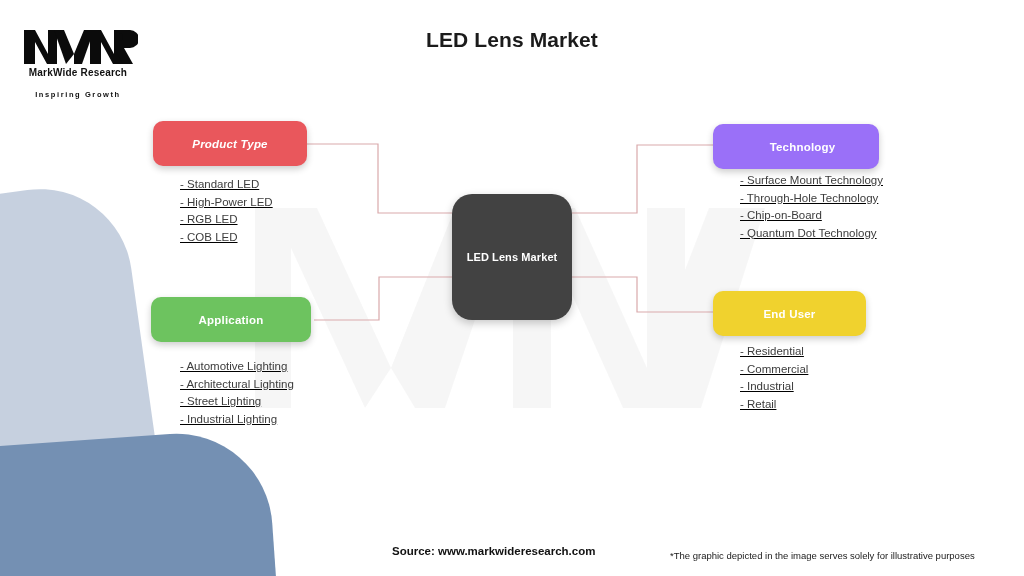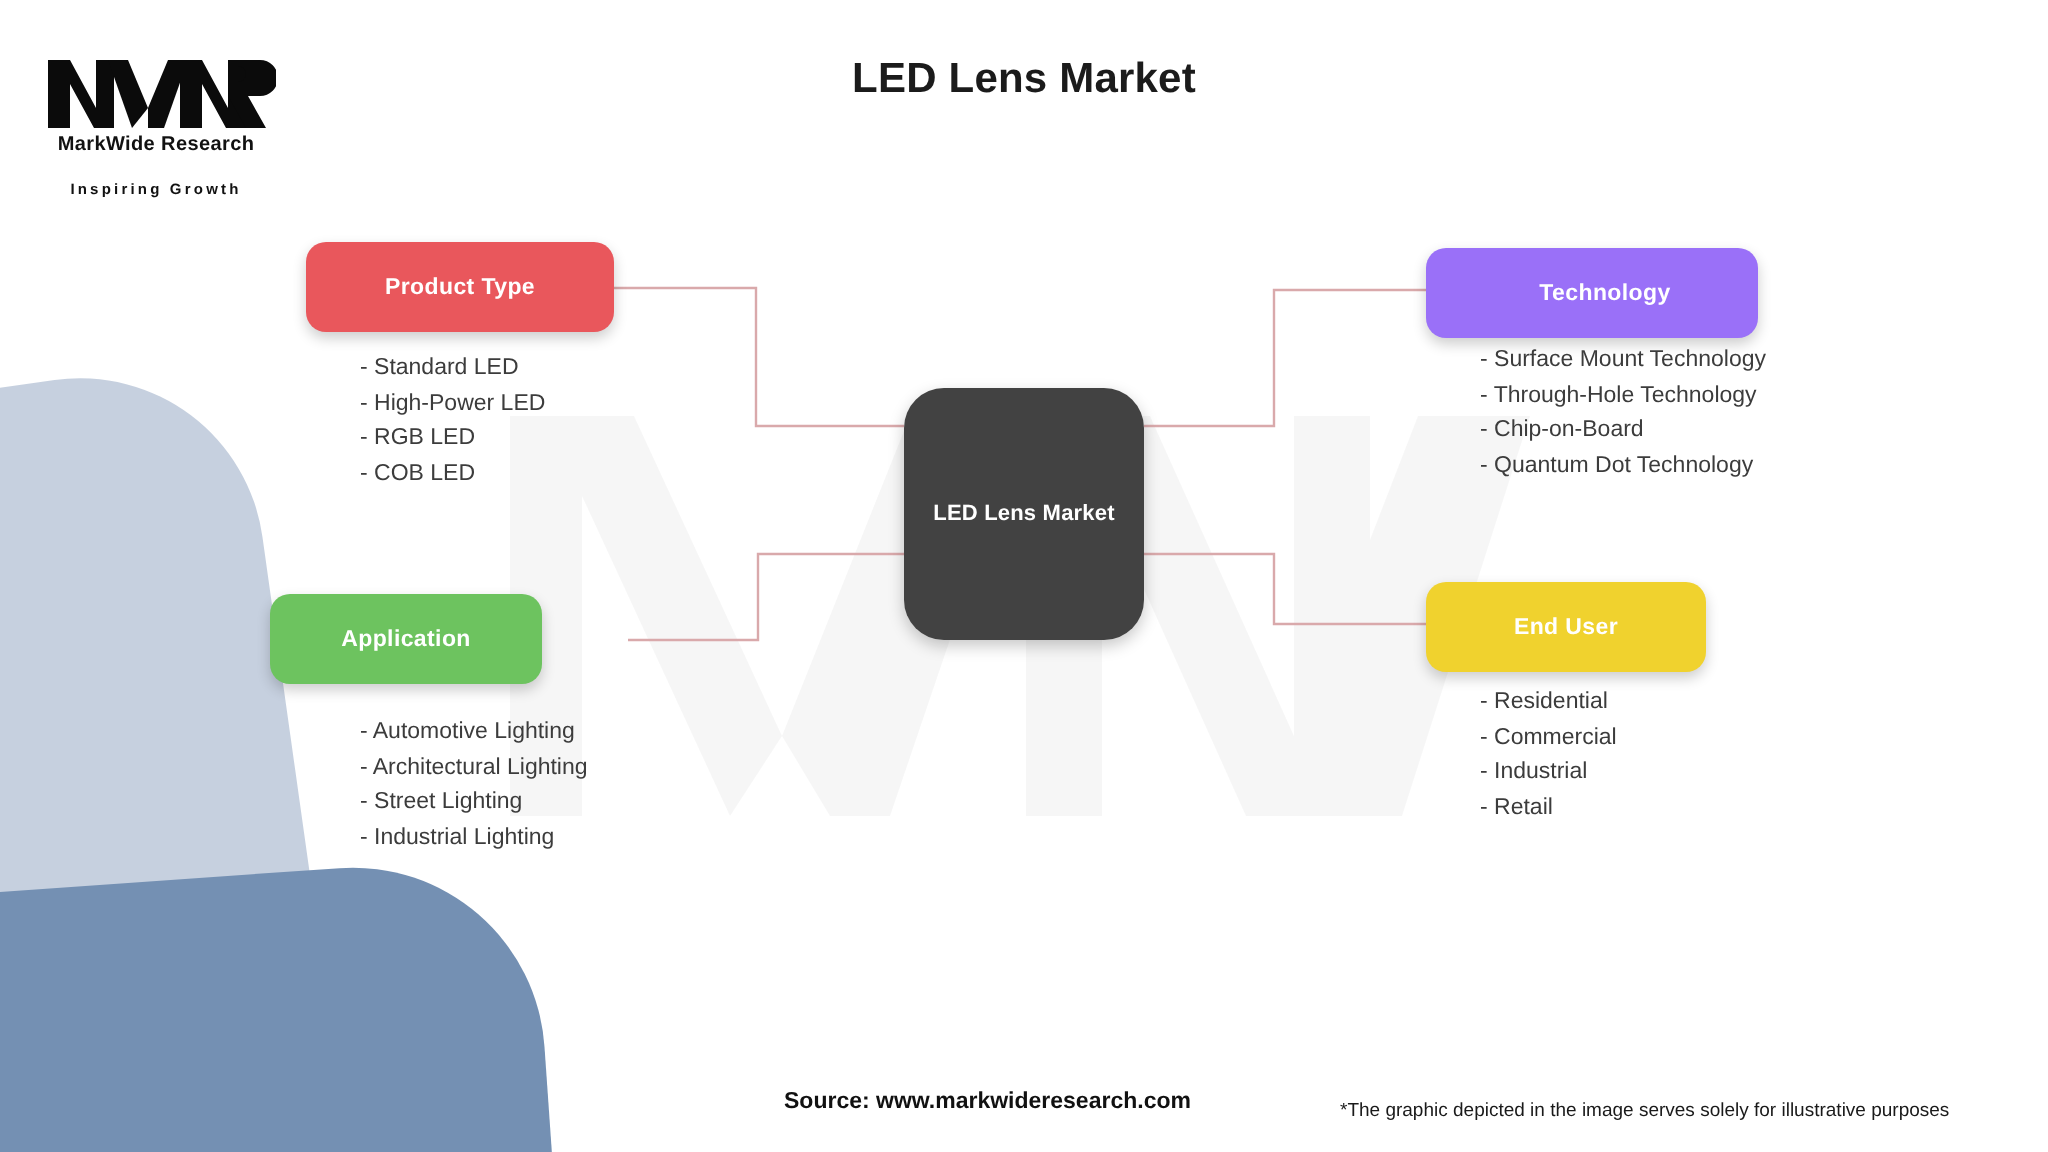--- a/index.html
+++ b/index.html
@@ -130,31 +130,32 @@
     justify-content: center;
     box-shadow: 0 3px 7px rgba(0,0,0,.20);
   }
   .pill-label {
     color: #ffffff;
     font-size: 11.5px;
     font-weight: bold;
     letter-spacing: .2px;
   }
 
-  .pill-product   { left: 153px; top: 121px; width: 154px; }
+  .pill-product   { left: 153px; top: 121px; width: 154px; font-style: italic; }
   .pill-technology{ left: 713px; top: 124px; width: 153px; padding-left: 13px; }
-  .pill-application{ left: 135px; top: 297px; width: 136px; }
-  .pill-enduser   { left: 713px; top: 291px; width: 140px; }
+  .pill-application{ left: 151px; top: 297px; width: 160px; }
+  .pill-enduser   { left: 713px; top: 291px; width: 153px; }
 
   
   .item-list {
     position: absolute;
     list-style: none;
     margin: 0;
     padding: 0;
+    text-decoration: underline;
   }
   .item-list li {
     font-size: 11.5px;
     color: #3c3c3c;
     line-height: 17.5px;
     white-space: nowrap;
   }
   .list-product     { left: 180px; top: 176px; }
   .list-technology  { left: 740px; top: 172px; }
   .list-application { left: 180px; top: 358px; }

